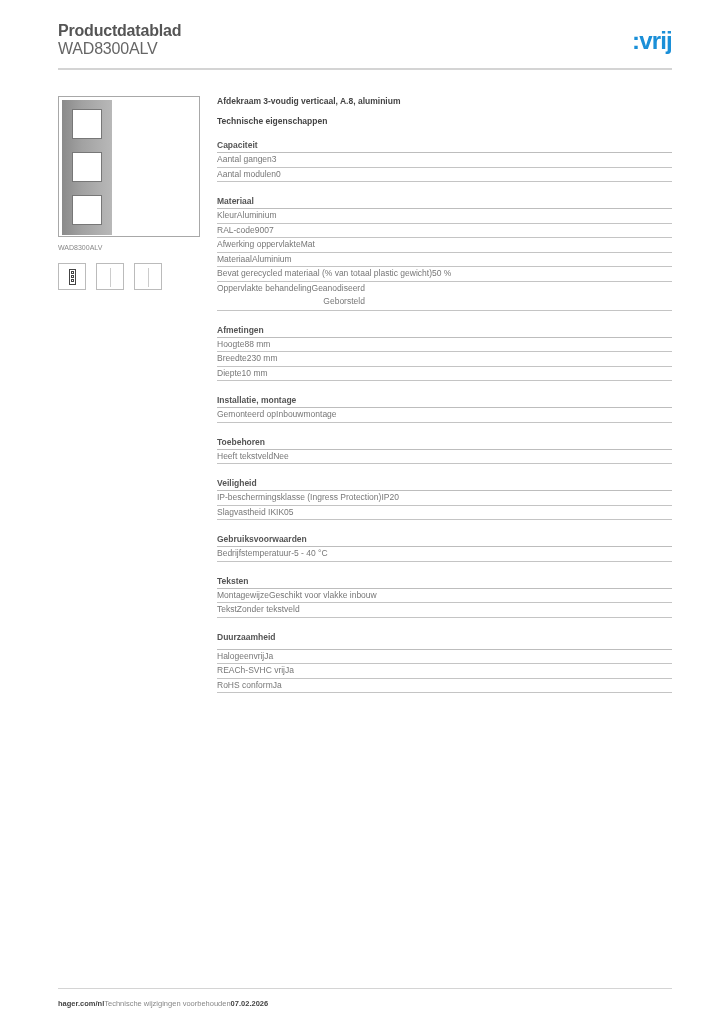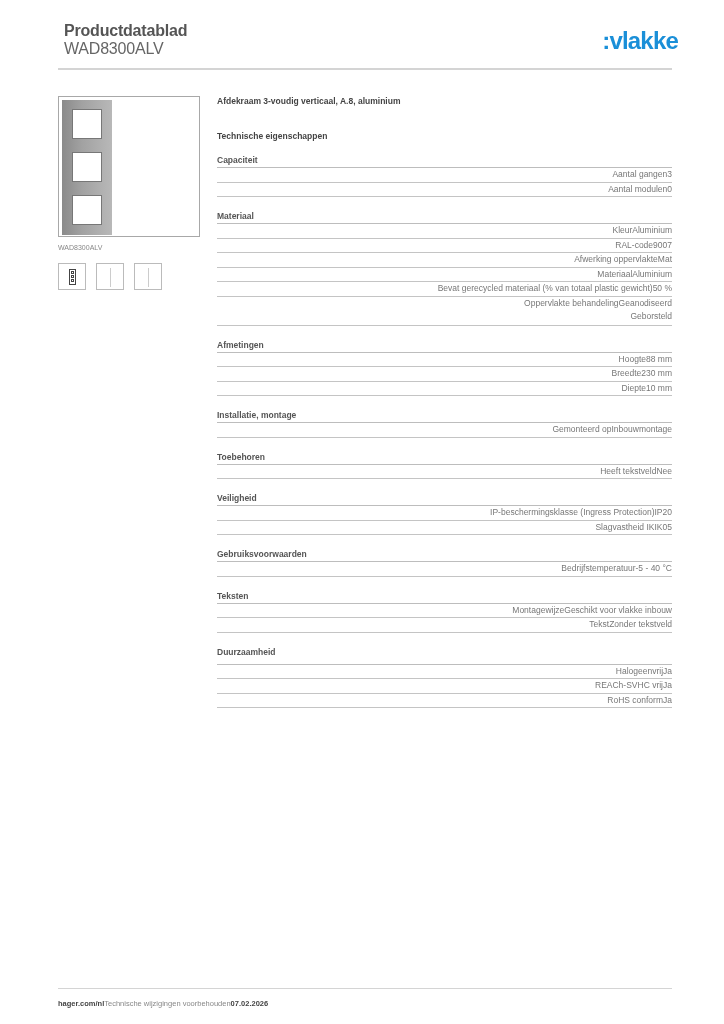--- a/index.html
+++ b/index.html
@@ -1,57 +1,57 @@
 <!DOCTYPE html>
 <html><head>
 <meta charset="utf-8">
 <style>
   * { margin: 0; padding: 0; box-sizing: border-box; }
   html, body { width: 724px; height: 1024px; background: #ffffff; overflow: hidden; }
   body { font-family: "Liberation Sans", sans-serif; color: #555; position: relative; }
 
-  .header { position: absolute; left: 64px; top: 22px; width: 614px; }
+  .header { position: absolute; left: 58px; top: 22px; width: 614px; }
   .doc-title { font-size: 16px; font-weight: bold; color: #555; line-height: 18px; letter-spacing: -0.2px; }
   .doc-sub { font-size: 16px; color: #666; line-height: 18px; letter-spacing: -0.2px; }
   .logo { position: absolute; right: 0; top: 6px; font-size: 24px; font-weight: bold; color: #1a8fd8; letter-spacing: -0.8px; line-height: 26px; }
   .header-rule { position: absolute; left: 58px; top: 68px; width: 614px; height: 2px; background: #d4d4d4; }
 
   .product-img { position: absolute; left: 58px; top: 96px; width: 142px; height: 141px; border: 1px solid #a8a8a8; background: #fff; }
   .frame { position: absolute; left: 3px; top: 3px; width: 50px; height: 135px;
            background: linear-gradient(90deg, #8a8a8a 0%, #a2a2a2 40%, #b8b8b8 100%); }
   .frame .hole { position: absolute; left: 10px; width: 30px; height: 30px; background: #fff; border: 1px solid #777; }
   .img-caption { position: absolute; left: 58px; top: 244px; font-size: 7px; color: #888; }
   .thumbs { position: absolute; left: 58px; top: 263px; display: flex; gap: 10px; }
   .thumb { width: 28px; height: 27px; border: 1px solid #bbb; position: relative; background: #fff; }
   .thumb .mini { position: absolute; left: 10px; top: 5px; width: 7px; height: 16px; border: 1px solid #444; }
   .thumb .mini i { display: block; width: 3px; height: 3px; border: 1px solid #444; margin: 1px auto 0; }
   .thumb .bar { position: absolute; left: 13px; top: 4px; width: 1px; height: 19px; background: #ccc; }
 
   .content { position: absolute; left: 217px; top: 96px; width: 455px; }
   .prod-name { font-size: 8.5px; font-weight: bold; color: #444; line-height: 10px; }
-  .tech-title { font-size: 8.5px; font-weight: bold; color: #444; margin-top: 25px; line-height: 10px; }
+  .tech-title { font-size: 8.5px; font-weight: bold; color: #444; margin-top: 10px; line-height: 10px; }
   .section { margin-top: 14px; }
   .section:first-of-type { }
   .sec-title { font-size: 8.5px; font-weight: bold; color: #555; line-height: 11px; padding-bottom: 1px; border-bottom: 1px solid #bdbdbd; }
-  .row { display: flex; justify-content: flex-end; font-size: 8.5px; color: #777; line-height: 13.5px; border-bottom: 1px solid #c4c4c4; }
+  .row { display: flex; justify-content: flex-start; font-size: 8.5px; color: #777; line-height: 13.5px; border-bottom: 1px solid #c4c4c4; }
   .row .val { text-align: right; }
 
   .footer-rule { position: absolute; left: 58px; top: 988px; width: 614px; height: 1px; background: #d4d4d4; }
   .footer { position: absolute; left: 58px; top: 999px; width: 614px; font-size: 7.5px; display: flex; justify-content: flex-start; }
   .footer .f-left { font-weight: bold; color: #444; }
   .footer .f-mid { color: #888; }
   .footer .f-right { font-weight: bold; color: #444; }
 </style>
 </head>
 <body>
 
 <div class="header">
   <div class="doc-title">Productdatablad</div>
   <div class="doc-sub">WAD8300ALV</div>
-  <div class="logo">:vlakke</div>
+  <div class="logo">:vrij</div>
 </div>
 <div class="header-rule"></div>
 
 <div class="product-img">
   <div class="frame">
     <div class="hole" style="top:9px"></div>
     <div class="hole" style="top:52px"></div>
     <div class="hole" style="top:95px"></div>
   </div>
 </div>

